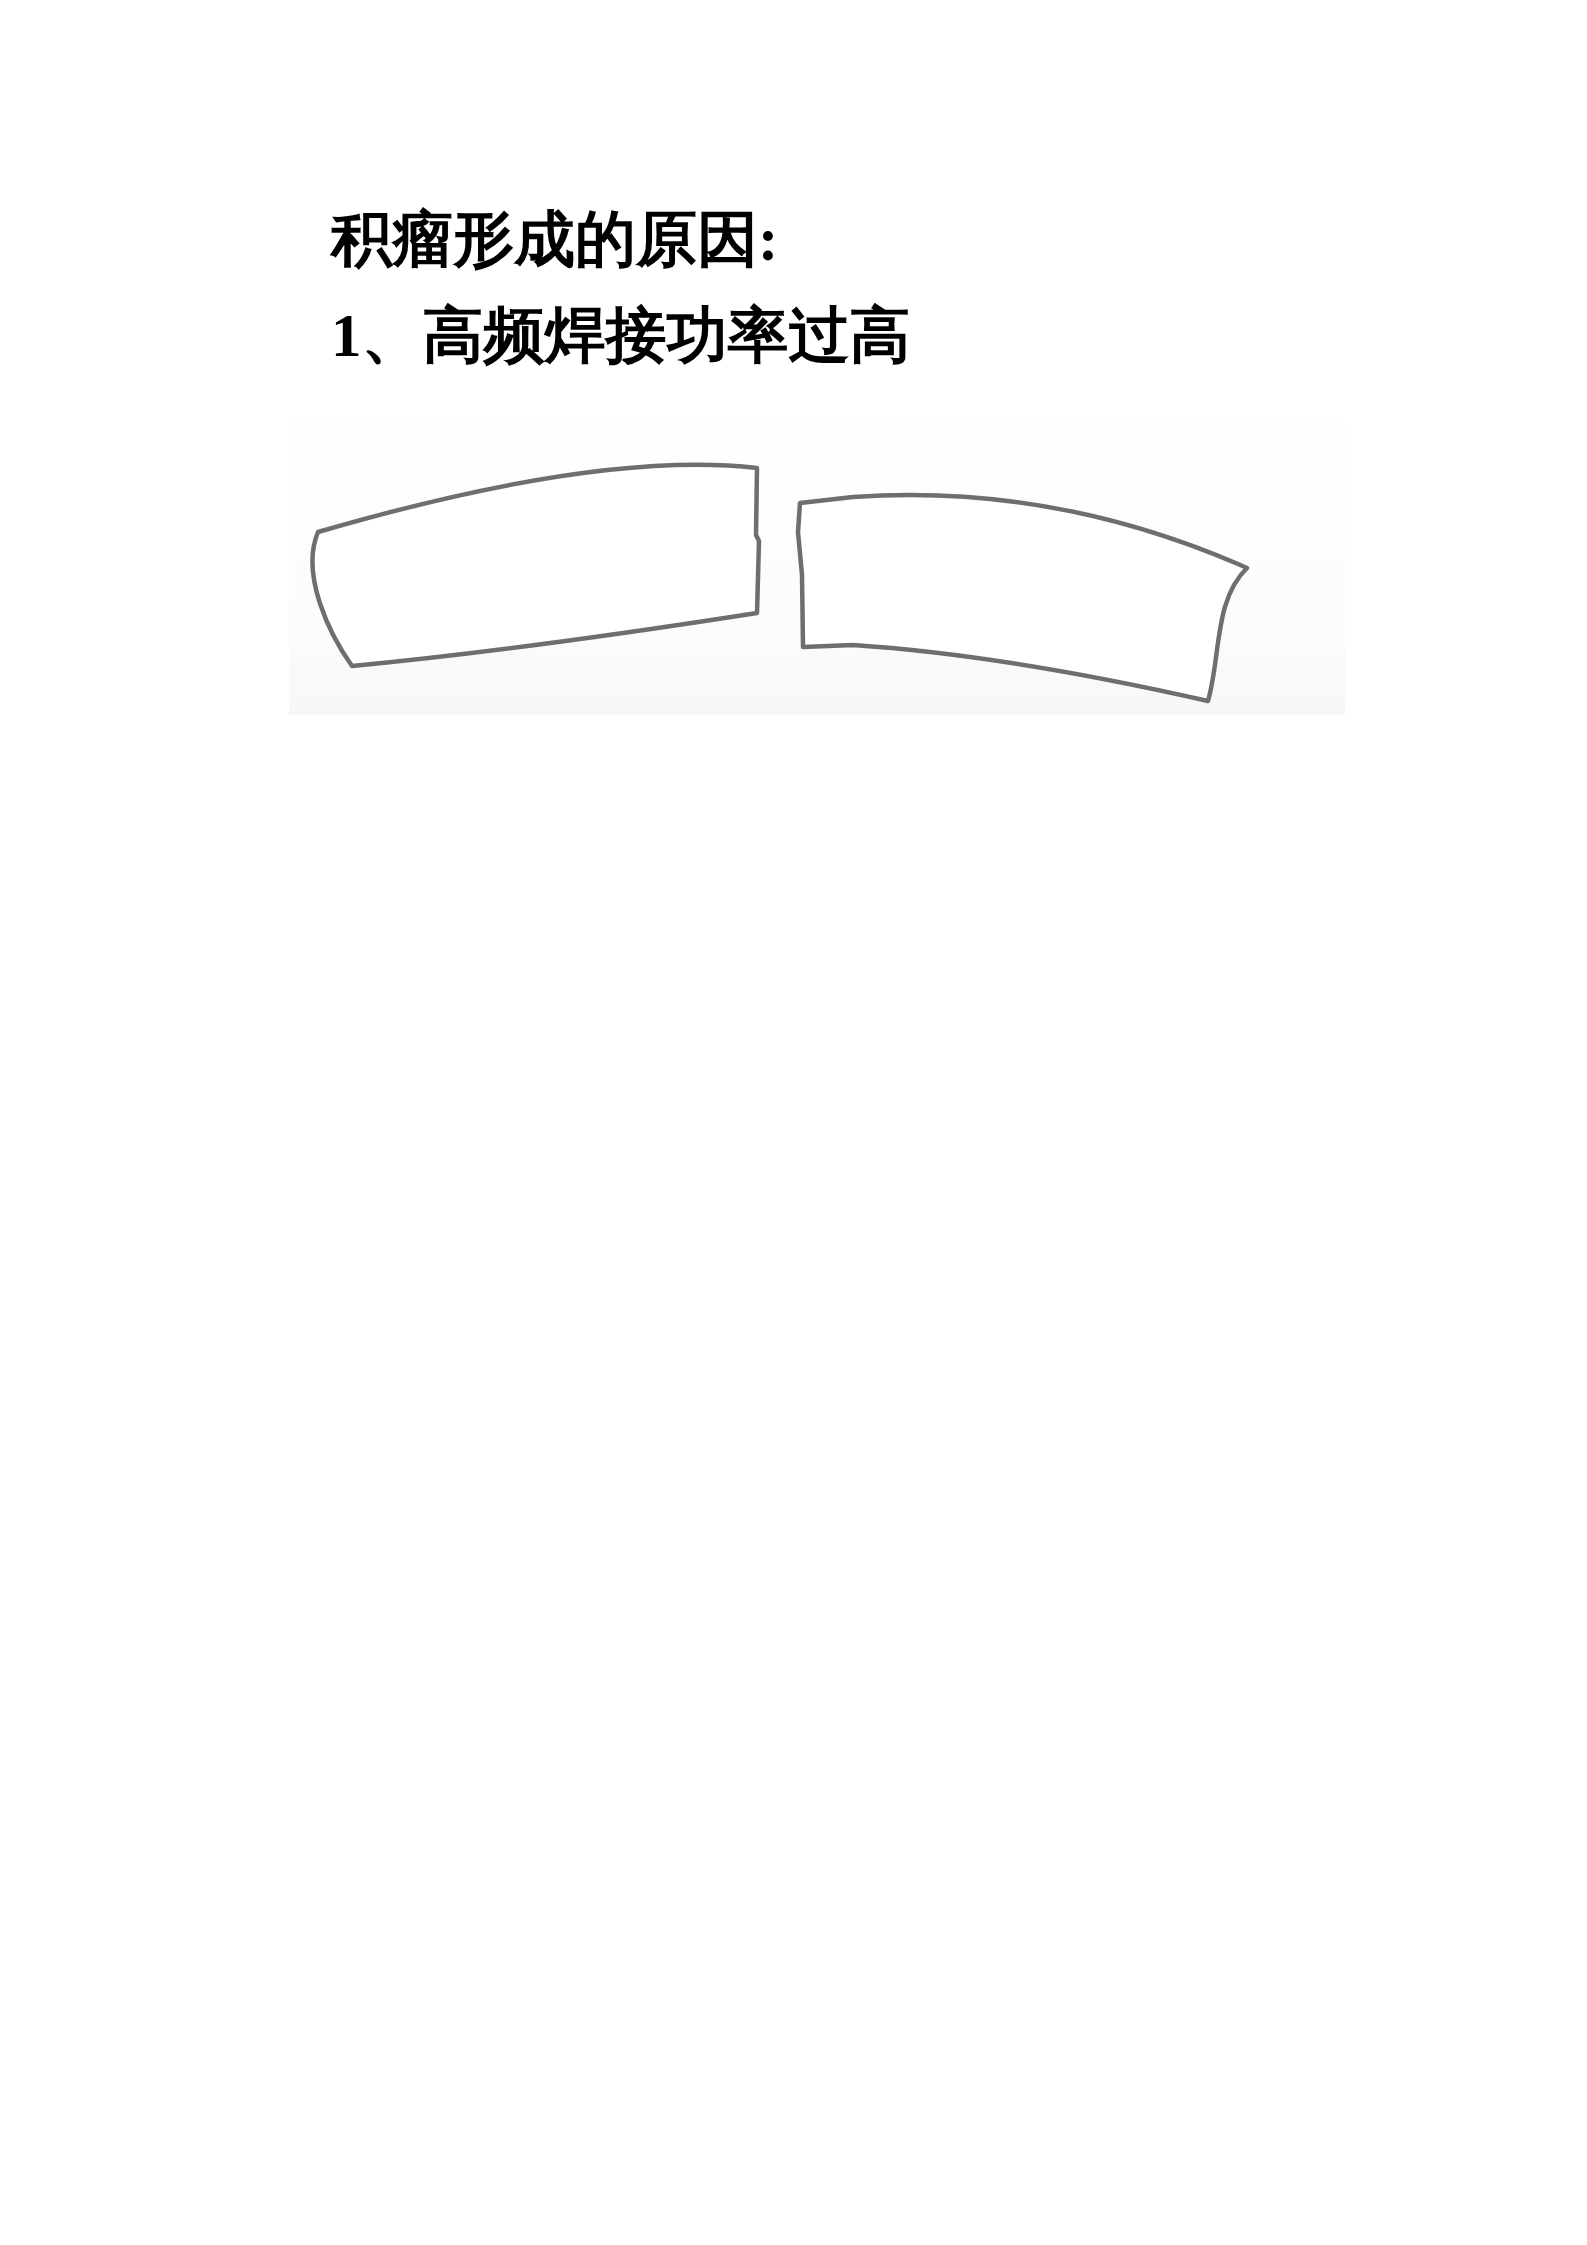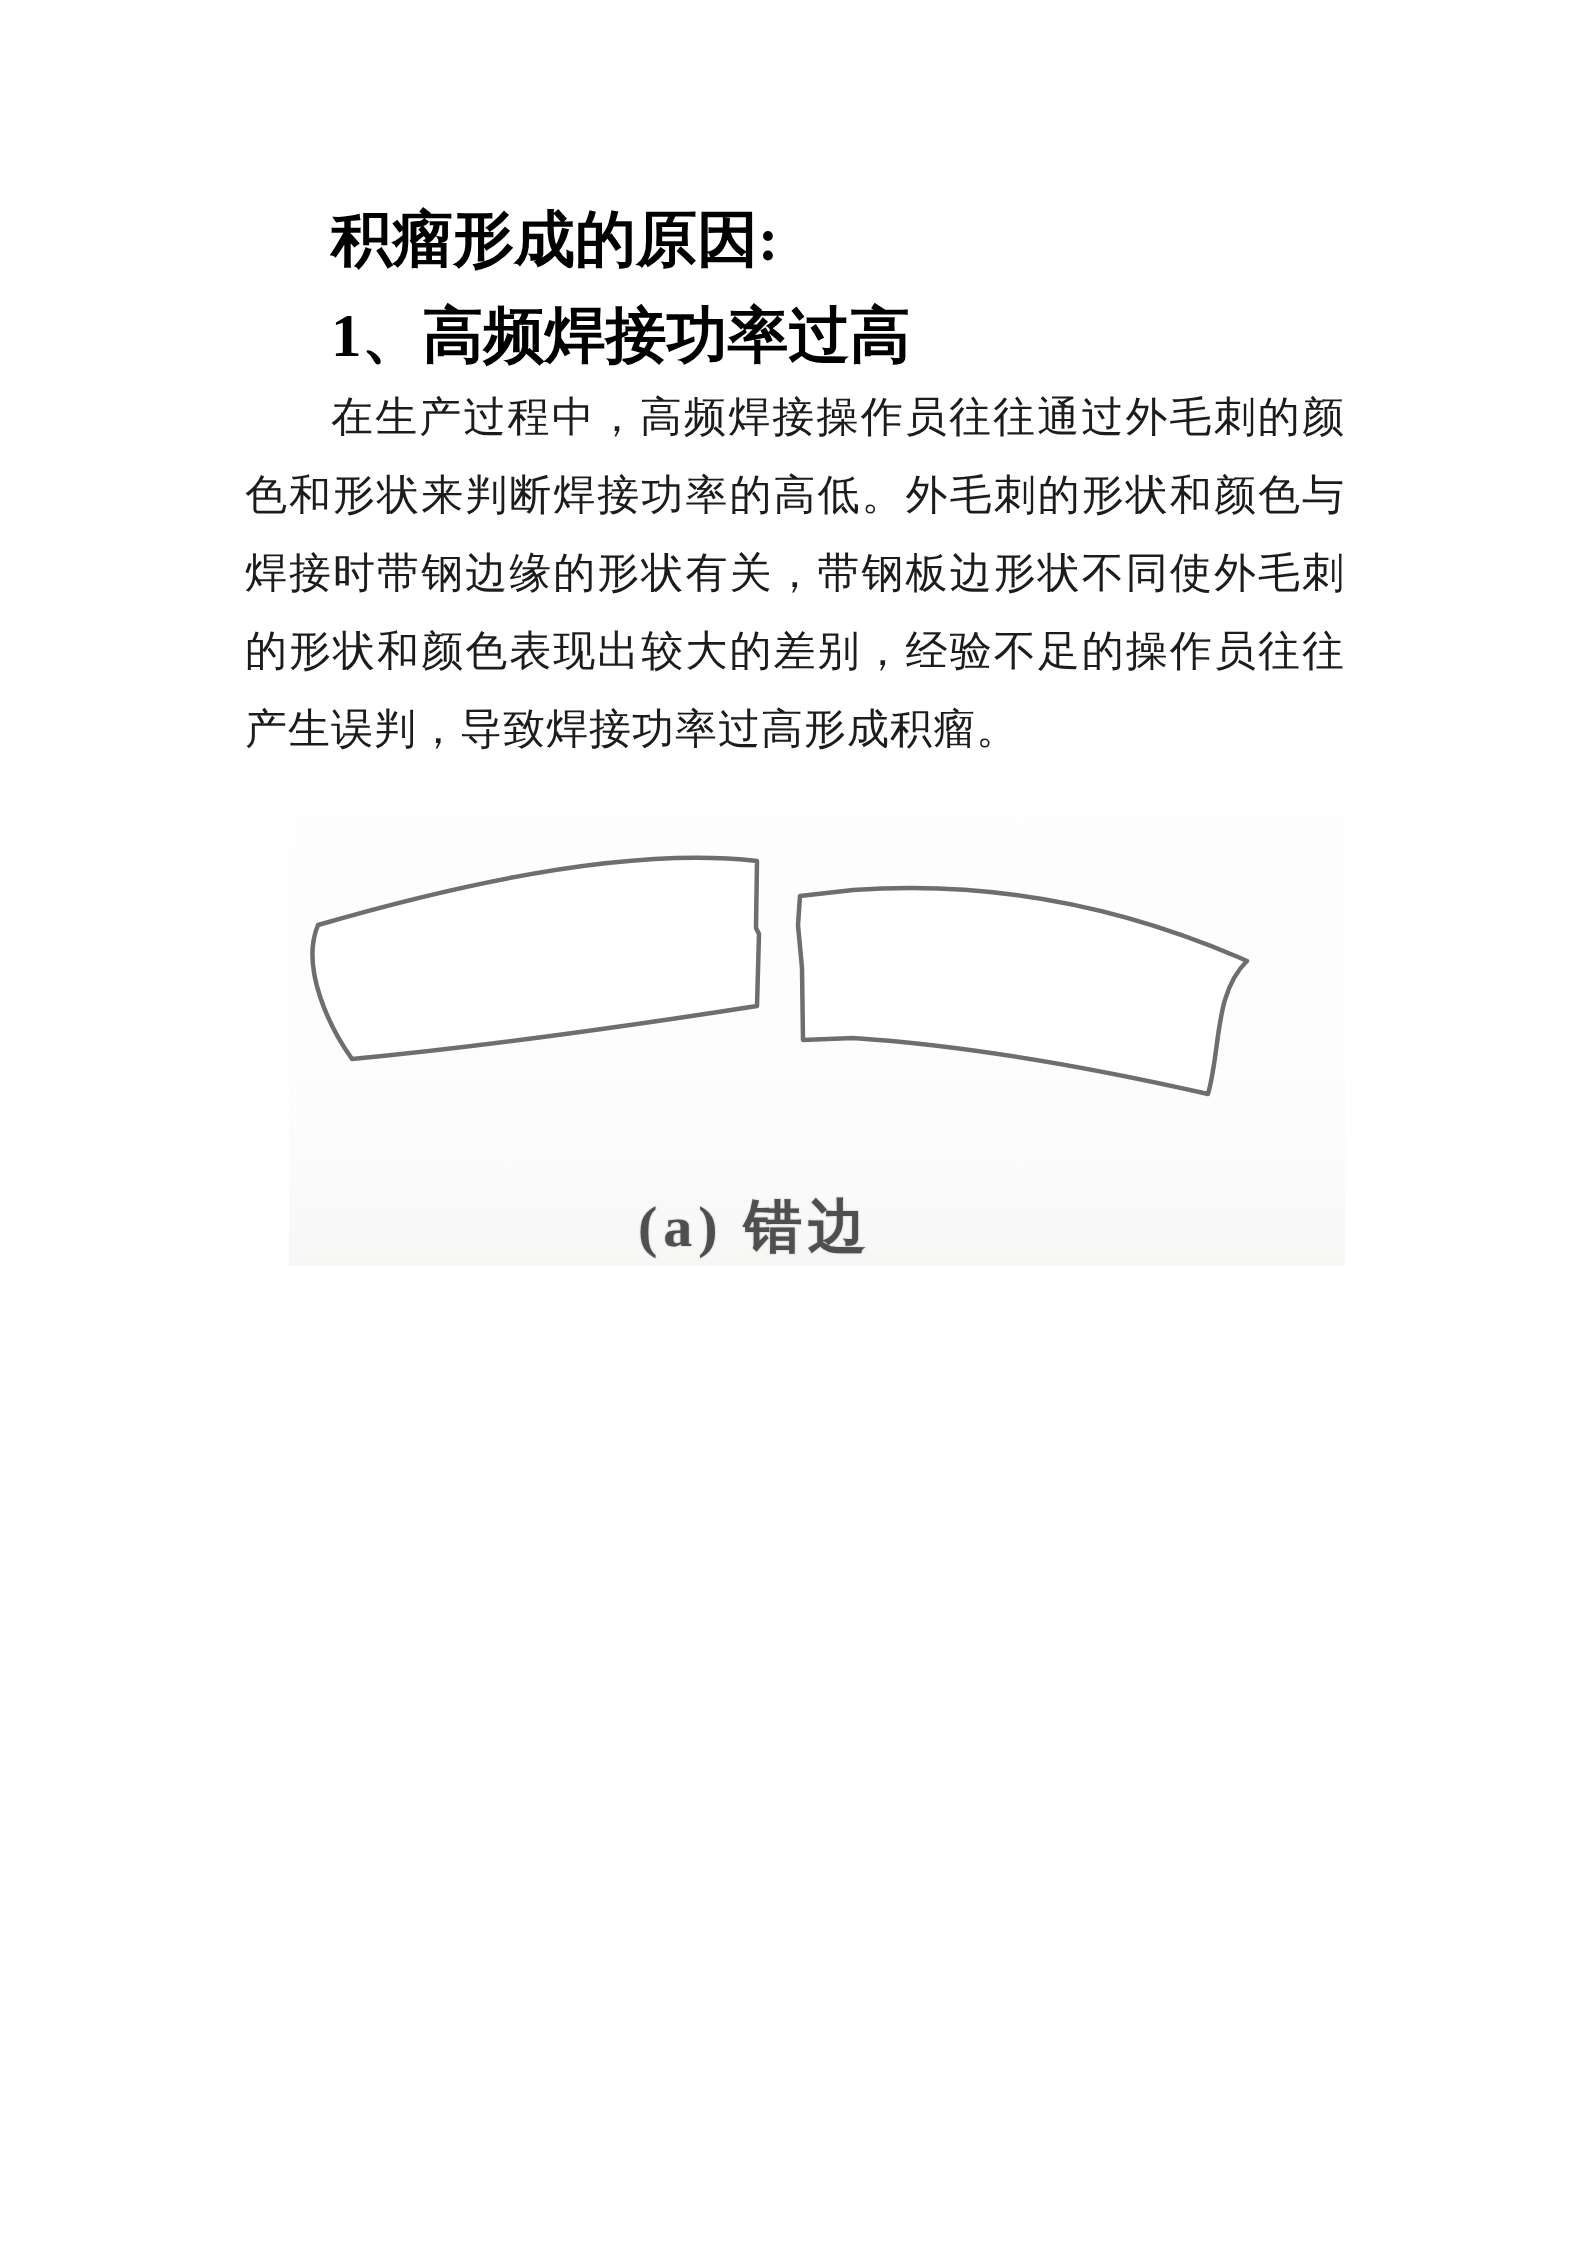--- a/index.html
+++ b/index.html
@@ -54,39 +54,37 @@
 </head>
 <body>
 
 <div class="page">
   <div class="content">
 
     <p class="doc-heading">积瘤形成的原因:</p>
 
     <p class="doc-heading item">1、高频焊接功率过高</p>
 
-    <p class="doc-para p1">在生产过程中，高频焊接操作员往往通过外毛刺的颜色和形状来判断焊接功率的高低。外毛刺的形状和颜色与焊接时带钢边缘的形状有关，带钢板边形状不同使外毛刺的形状和颜色表现出较大的差别，经验不足的操作员往往产生误判，导致焊接功率过高形成积瘤。</p>
 
 
     <figure class="doc-figure">
       <svg class="plates-svg" viewBox="0 0 1056 300">
 
         <path d="M 29 117
                  Q 311 35 468 53
                  L 467 120 L 470 126 L 468 198
                  Q 231 235 63 251
                  C 41 220 11 160 29 117 Z" fill="#ffffff" stroke="#6e6e6e" stroke-width="4.5" stroke-linejoin="round" stroke-linecap="round"></path>
 
         <path d="M 511 88
                  L 564 82
                  Q 760 68 949 149
                  L 958 153
                  C 925 185 932 240 919 286
                  Q 716 240 564 230
                  L 514 232
                  L 513 160 L 509 117 Z" fill="#ffffff" stroke="#6e6e6e" stroke-width="4.5" stroke-linejoin="round" stroke-linecap="round"></path>
       </svg>
-      <figcaption class="fig-caption">(a) 错边</figcaption>
     </figure>
 
 
   </div>
 </div>
 
 </body></html>

